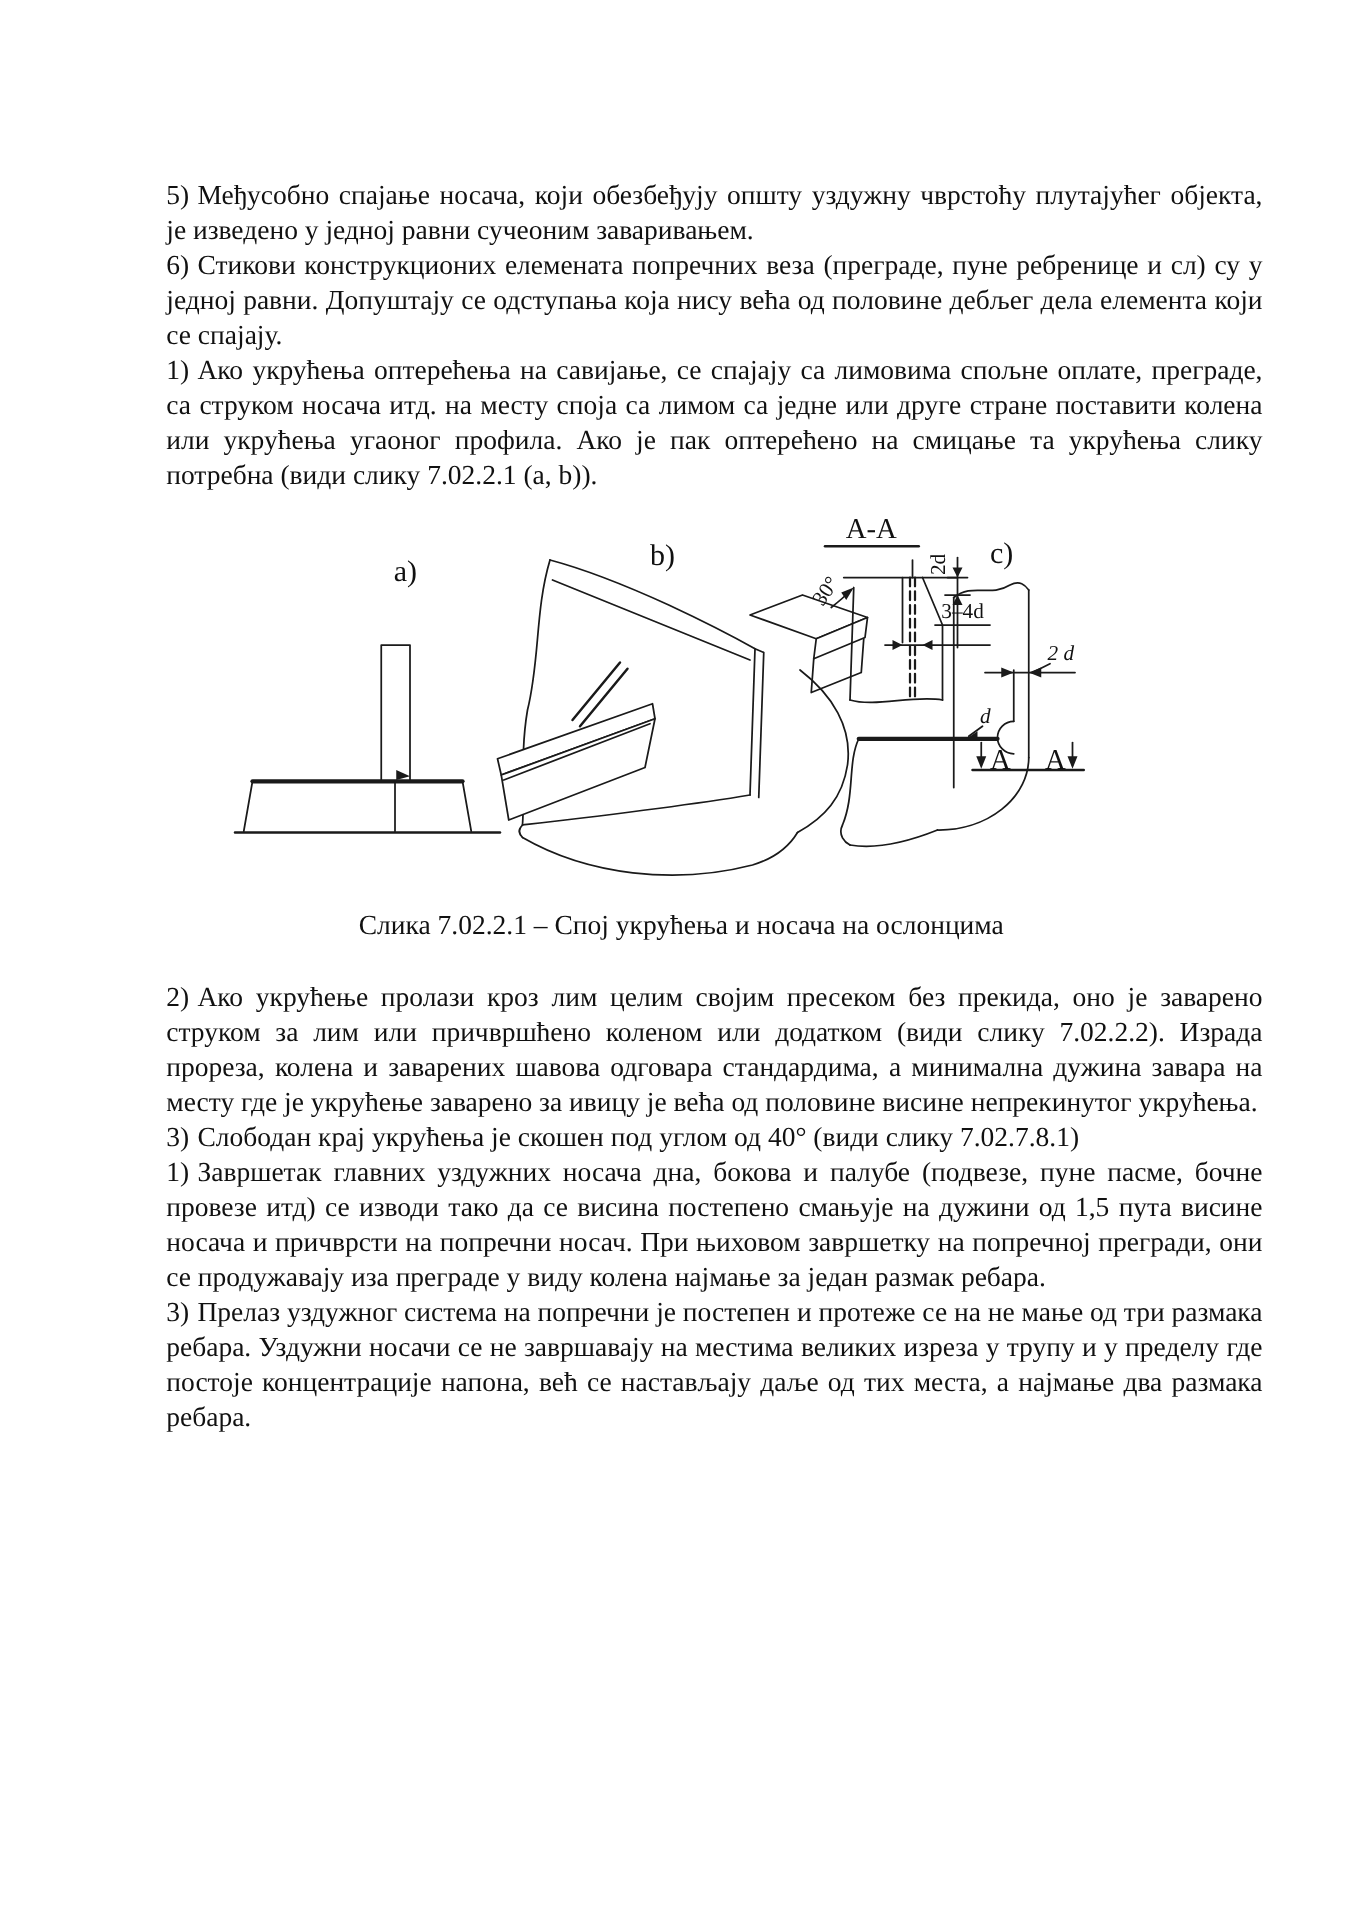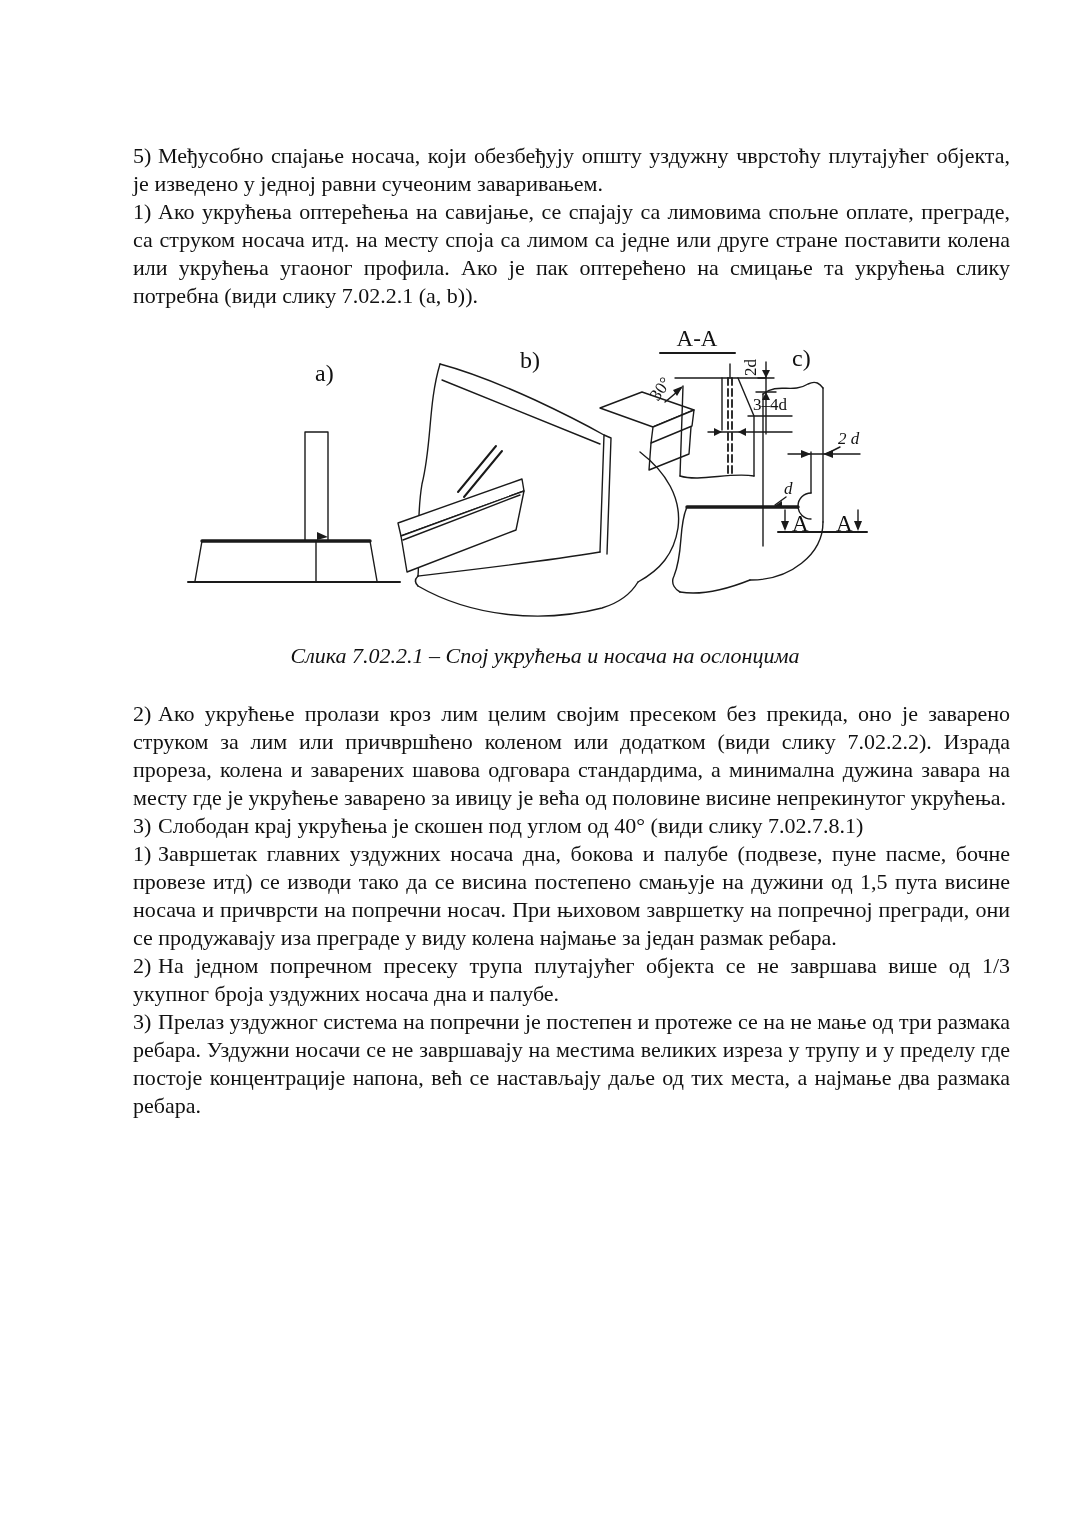--- a/index.html
+++ b/index.html
@@ -14,39 +14,40 @@
   .content{position:absolute;left:80px;top:142px;width:930px;}
   p{margin:0;}
   .li{ text-align:justify; }
   .inner{ margin-left:53px; width:877px; }
   .outer{ width:930px; }
   .marker{ display:inline-block; }
   .inner .marker{ width:25px; }
   .outer .marker{ width:41px; }
   .figure-wrap{ margin:14px 0 0 90px; width:790px; height:310px; }
   .figure-wrap svg{ display:block; }
-  .caption{ text-align:center; margin-top:8px; margin-bottom:30px;font-style:italic; }
+  .caption{ text-align:center; margin-top:8px; margin-bottom:30px; }
   svg text{ font-family:"Liberation Serif","DejaVu Serif",serif; fill:#111; }
   svg .lbl{ font-size:24px; }
   svg .dim{ font-size:17px; }
   svg .sec{ font-size:23px; }
   svg path, svg line{ fill:none; stroke:#1a1a1a; stroke-width:1.4; stroke-linecap:round; stroke-linejoin:round; }
   svg .thick{ stroke-width:3.4; }
   svg .med{ stroke-width:2; }
   svg .dash{ stroke-dasharray:7 4; stroke-width:1.8; }
   svg .fillw{ fill:#ffffff; }
   svg polygon{ fill:#1a1a1a; stroke:none; }
 </style>
 </head>
 <body>
 
 <div class="page">
   <div class="content">
 
     <p class="li inner"><span class="marker">5)</span><span>Међусобно спајање носача, који обезбеђују општу уздужну чврстоћу плутајућег објекта, је изведено у једној равни сучеоним заваривањем.</span></p>
+    <p class="li inner"><span class="marker">6)</span><span>Стикови конструкционих елемената попречних веза (преграде, пуне ребренице и сл) су у једној равни. Допуштају се одступања која нису већа од половине дебљег дела елемента који се спајају.</span></p>
 
 
     <p class="li inner"><span class="marker">1)</span><span>Ако укрућења оптерећења на савијање, се спајају са лимовима спољне оплате, преграде, са струком носача итд. на месту споја са лимом са једне или друге стране поставити колена или укрућења угаоног профила. Ако је пак оптерећено на смицање та укрућења слику потребна (види слику 7.02.2.1 (a, b)).</span></p>
 
     <div class="figure-wrap">
       <svg width="790" height="310" viewBox="0 0 790 310">
 
         <g>
           <text class="lbl" x="145" y="57">a)</text>
           <path d="M135,108 L158,108 M135,108 L135,217 M158,108 L158,217"></path>
@@ -142,17 +143,16 @@
       </svg>
     </div>
 
     <p class="caption">Слика 7.02.2.1 – Спој укрућења и носача на ослонцима</p>
 
     <p class="li inner"><span class="marker">2)</span><span>Ако укрућење пролази кроз лим целим својим пресеком без прекида, оно је заварено струком за лим или причвршћено коленом или додатком (види слику 7.02.2.2). Израда прореза, колена и заварених шавова одговара стандардима, а минимална дужина завара на месту где је укрућење заварено за ивицу је већа од половине висине непрекинутог укрућења.</span></p>
     <p class="li inner"><span class="marker">3)</span><span>Слободан крај укрућења је скошен под углом од 40° (види слику 7.02.7.8.1)</span></p>
 
 
     <p class="li inner"><span class="marker">1)</span><span>Завршетак главних уздужних носача дна, бокова и палубе (подвезе, пуне пасме, бочне провезе итд) се изводи тако да се висина постепено смањује на дужини од 1,5 пута висине носача и причврсти на попречни носач. При њиховом завршетку на попречној прегради, они се продужавају иза преграде у виду колена најмање за један размак ребара.</span></p>
-    <p class="li inner"><span class="marker">2)</span><span>На једном попречном пресеку трупа плутајућег објекта се не завршава више од 1/3 укупног броја уздужних носача дна и палубе.</span></p>
     <p class="li inner"><span class="marker">3)</span><span>Прелаз уздужног система на попречни је постепен и протеже се на не мање од три размака ребара. Уздужни носачи се не завршавају на местима великих изреза у трупу и у пределу где постоје концентрације напона, већ се настављају даље од тих места, а најмање два размака ребара.</span></p>
 
   </div>
 </div>
 
 </body></html>

